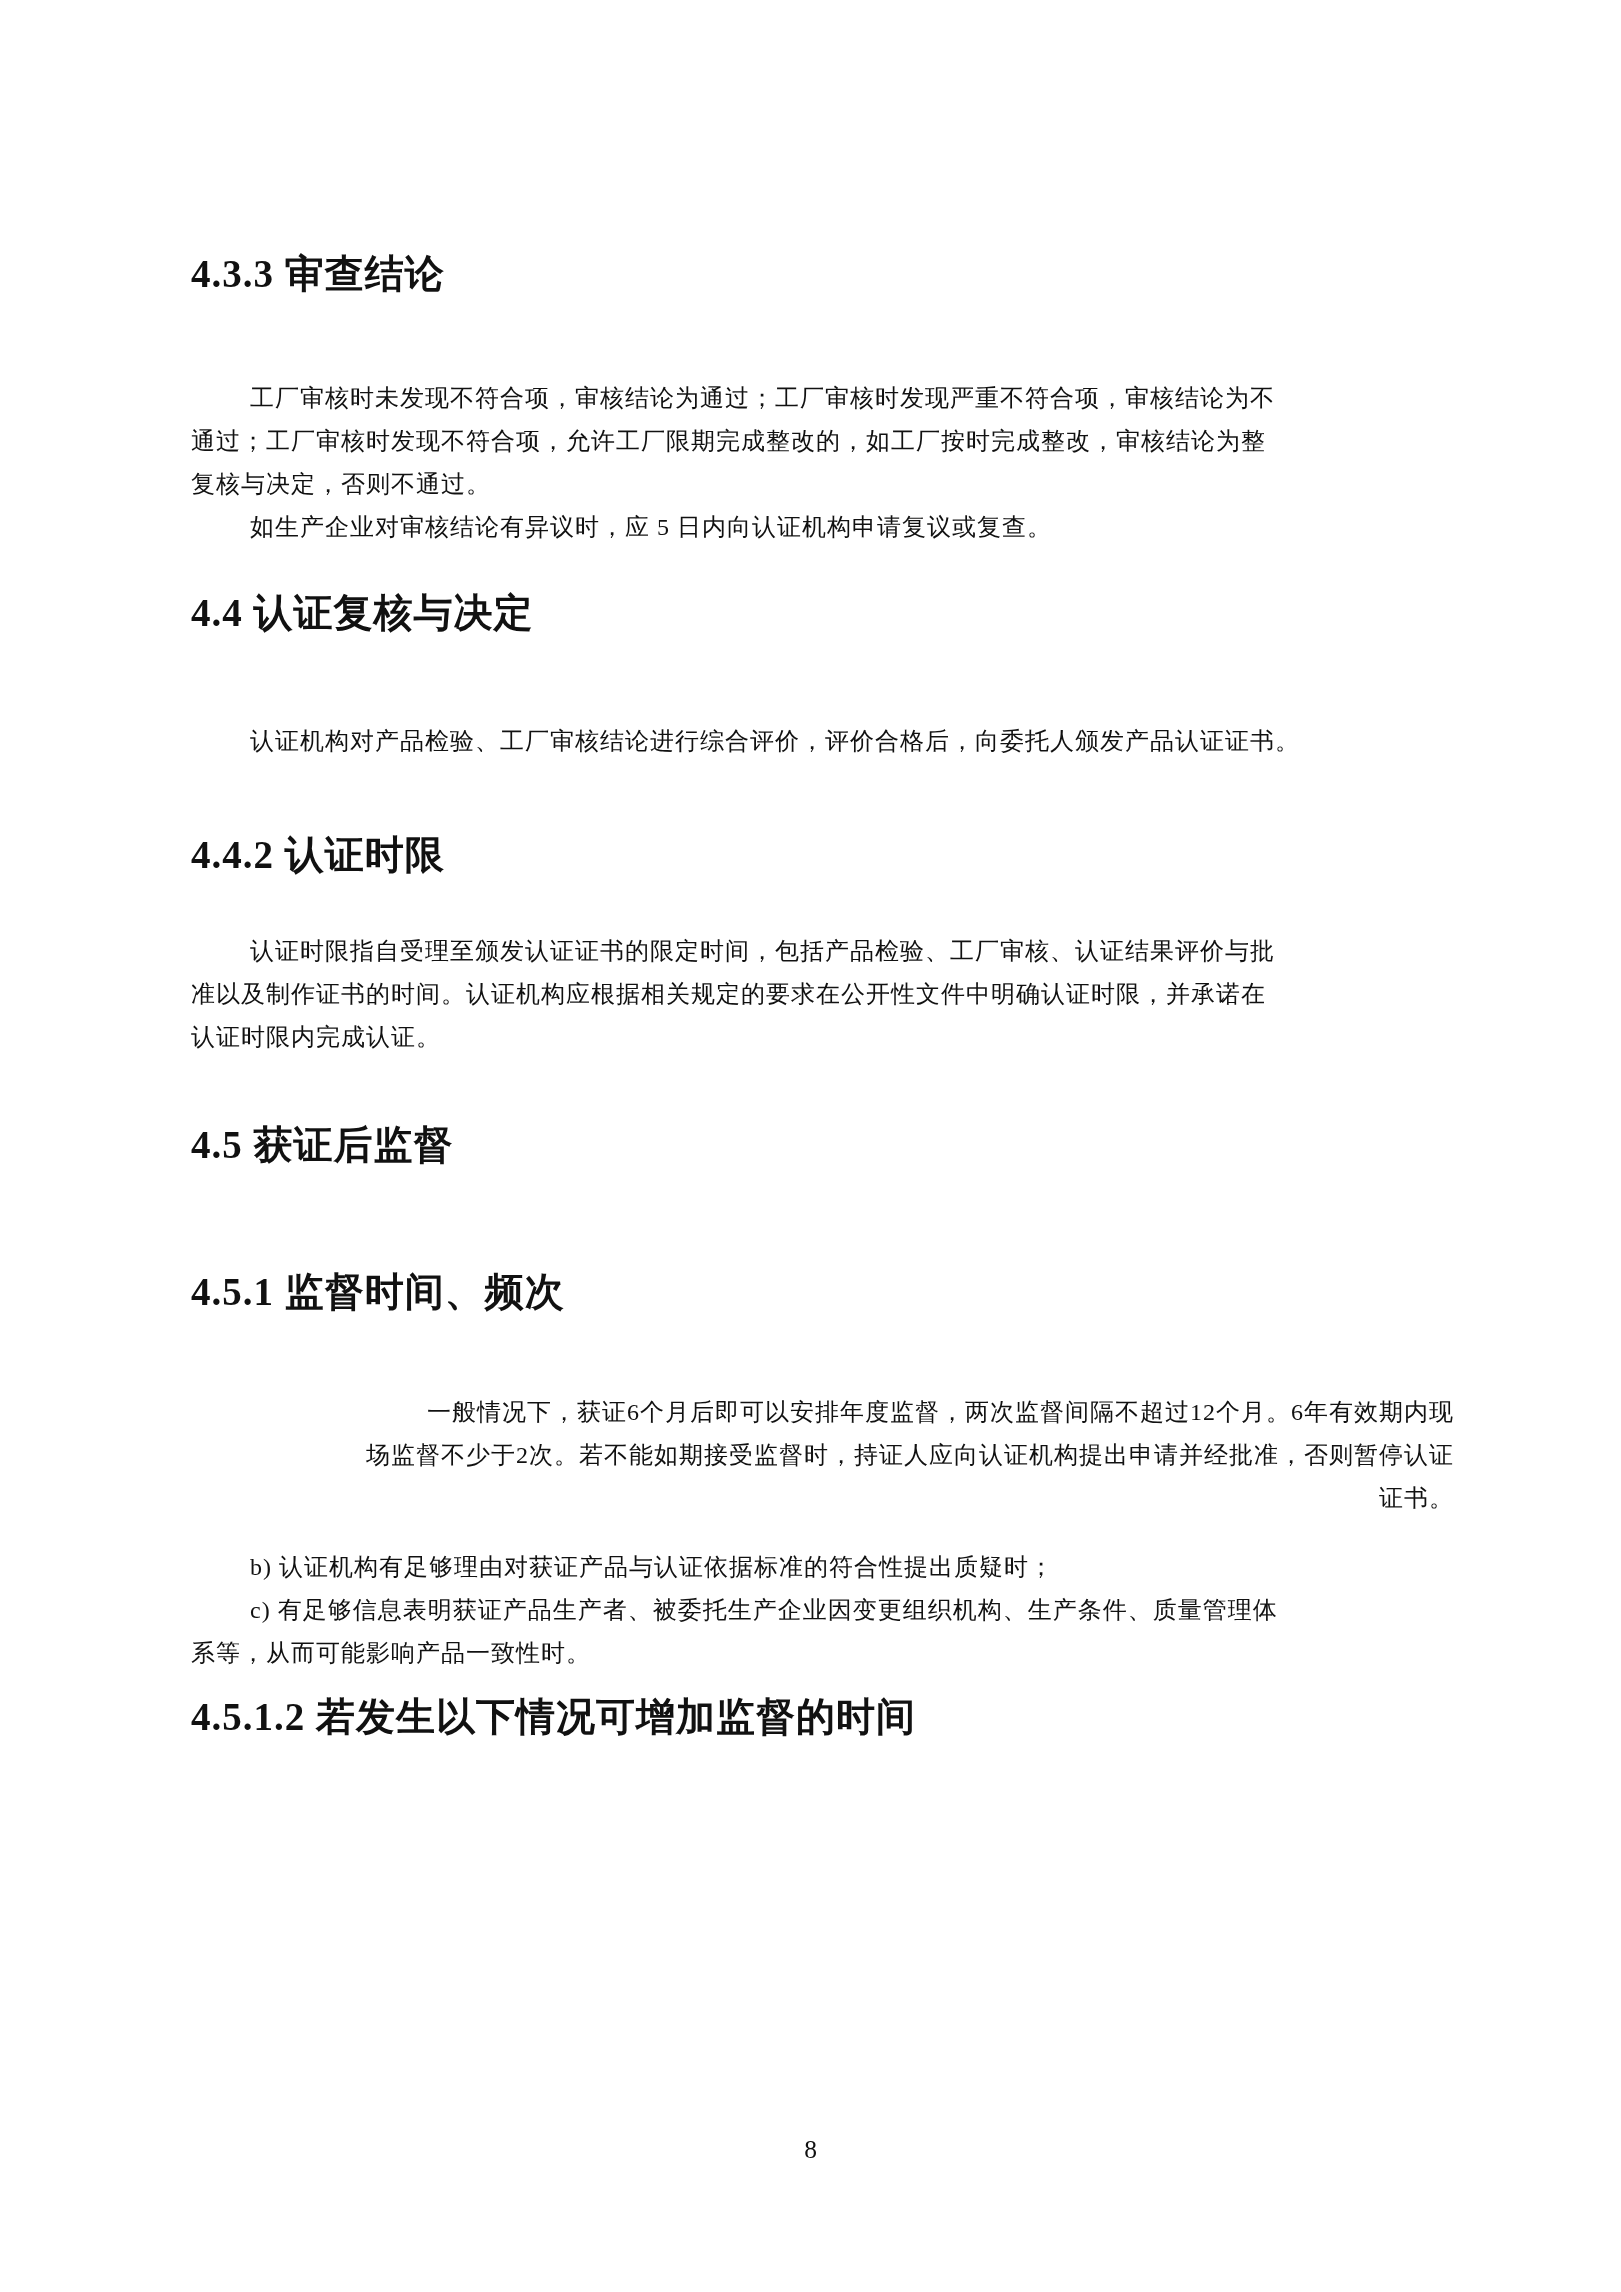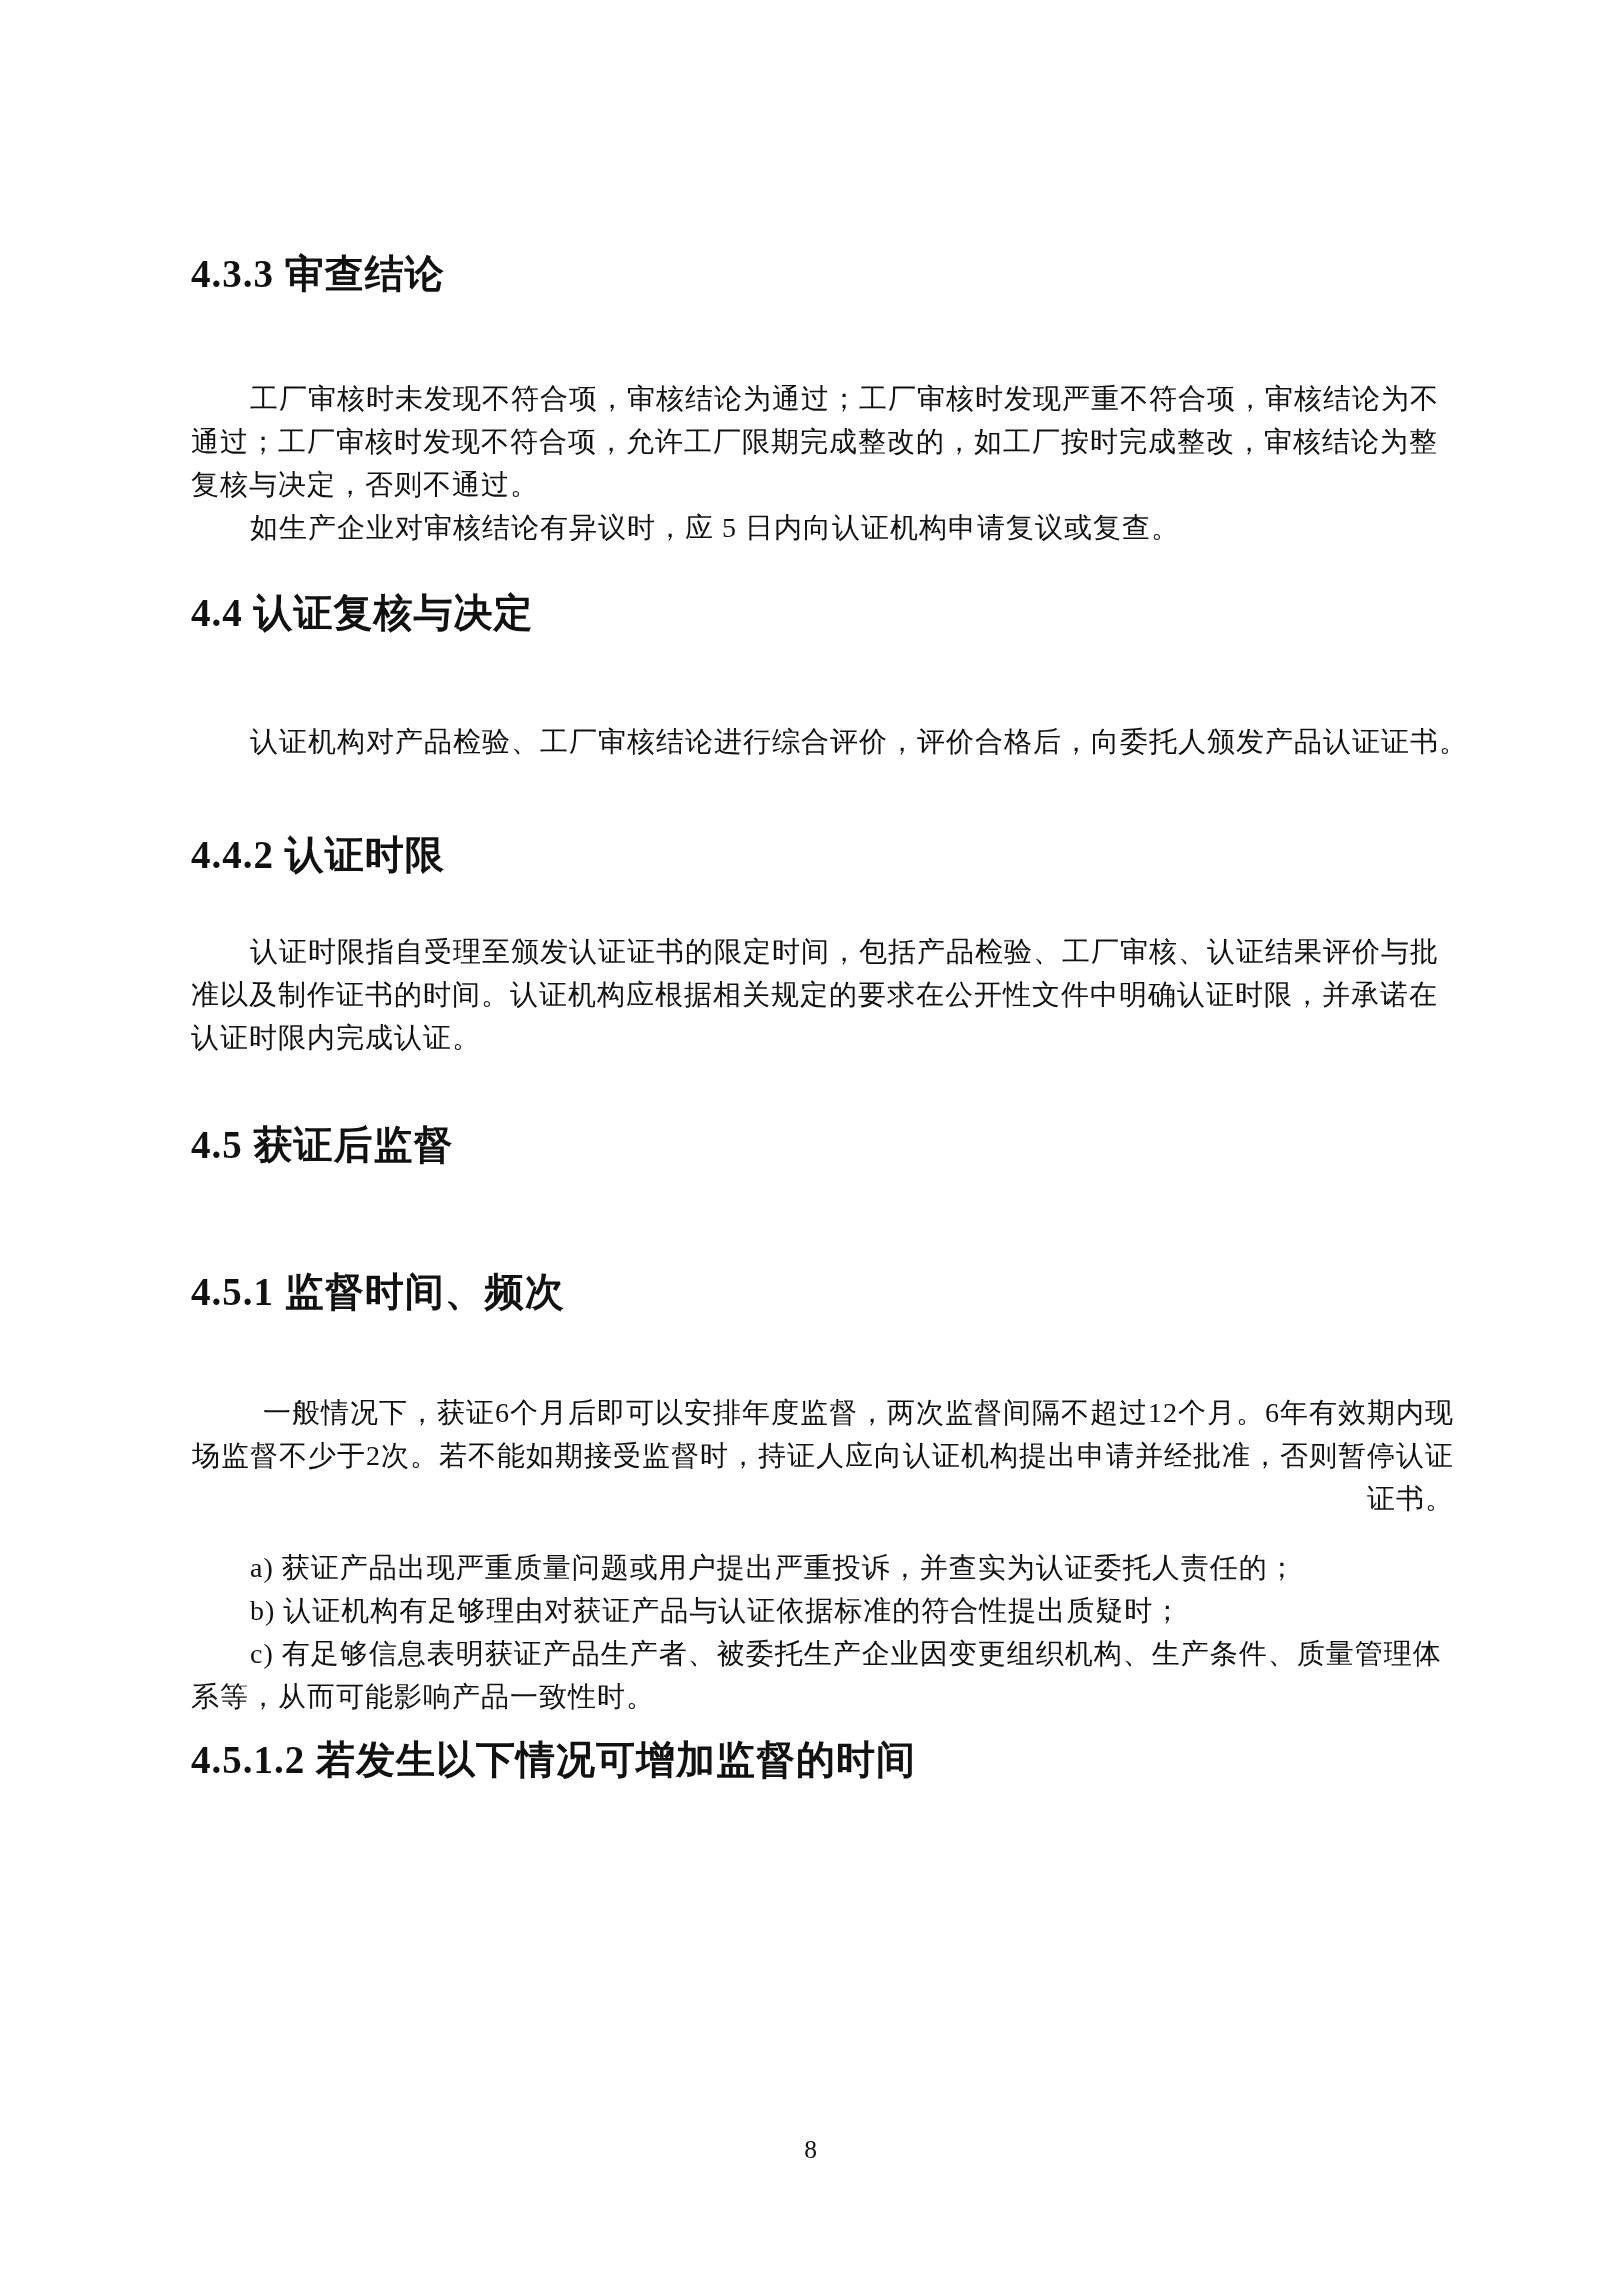--- a/index.html
+++ b/index.html
@@ -20,21 +20,21 @@
   }
   .heading {
     font-size: 39px;
     line-height: 43px;
     font-weight: bold;
     margin: 0;
     white-space: nowrap;
     letter-spacing: 1px;
   }
   .bodyline {
-    font-size: 28px;
+    font-size: 24px;
     line-height: 43px;
     margin: 0;
     white-space: nowrap;
     letter-spacing: 1px;
   }
   .indent { padding-left: 59px; }
   .para { margin: 0; }
   .footer {
     position: absolute;
     left: 0;
@@ -80,21 +80,20 @@
   <h2 class="heading" style="margin-top:104px;">4.5.1 监督时间、频次</h2>
 
   <div class="para" style="margin-top:78px;text-align:right;">
     <div class="bodyline indent">一般情况下，获证6个月后即可以安排年度监督，两次监督间隔不超过12个月。6年有效期内现</div>
     <div class="bodyline">场监督不少于2次。若不能如期接受监督时，持证人应向认证机构提出申请并经批准，否则暂停认证</div>
     <div class="bodyline">证书。</div>
   </div>
 
 
   <div class="para" style="margin-top:25.5px;">
-    <div class="bodyline indent">a) 获证产品出现严重质量问题或用户提出严重投诉，并查实为认证委托人责任的；</div>
     <div class="bodyline indent">b) 认证机构有足够理由对获证产品与认证依据标准的符合性提出质疑时；</div>
     <div class="bodyline indent">c) 有足够信息表明获证产品生产者、被委托生产企业因变更组织机构、生产条件、质量管理体</div>
     <div class="bodyline">系等，从而可能影响产品一致性时。</div>
   </div>
 
   <h3 class="heading" style="margin-top:20.6px;">4.5.1.2 若发生以下情况可增加监督的时间</h3>
 
   <div class="footer">
     <span>8</span>
   </div>

